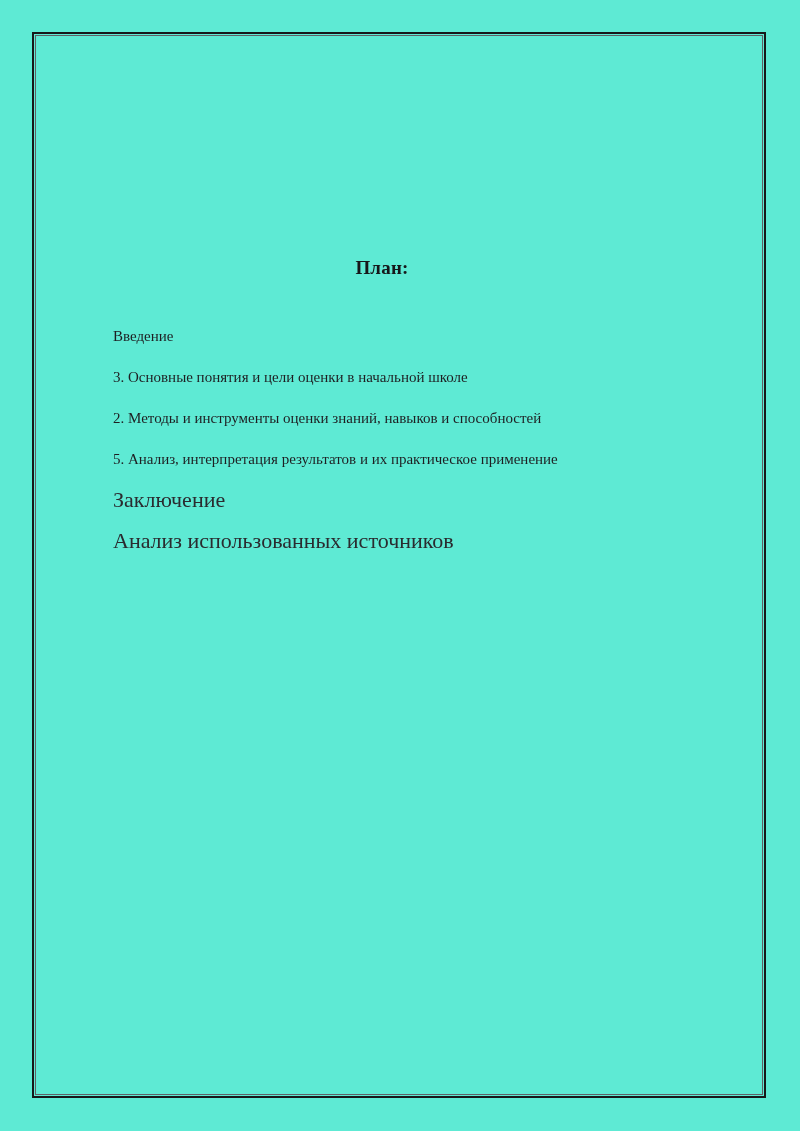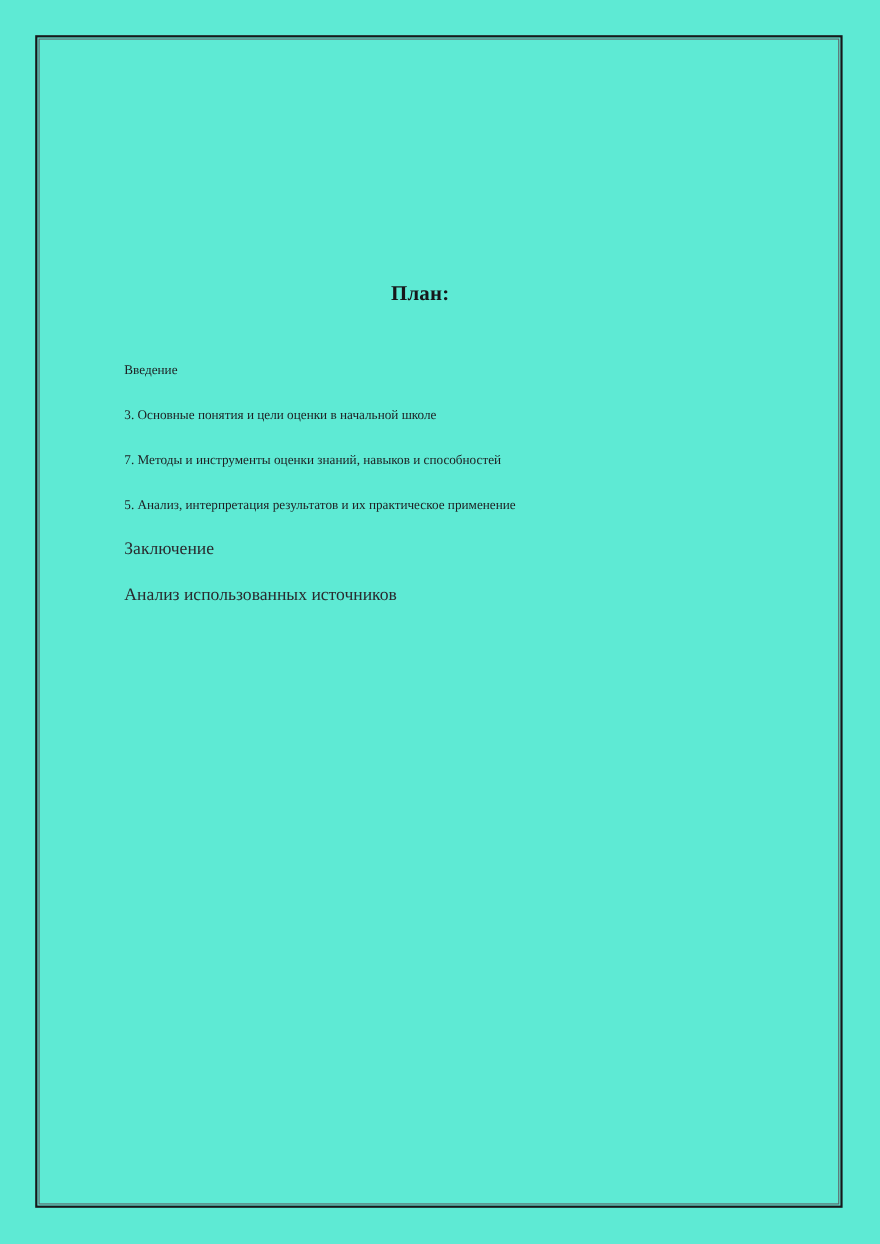--- a/index.html
+++ b/index.html
@@ -66,50 +66,50 @@
     padding-right: 42px;
   }
 
   #plan-list {
     list-style: none;
     margin: 0;
     padding: 0;
   }
 
   #plan-list li {
-    font-size: 12px;
+    font-size: 15px;
     line-height: 22px;
     color: #1e1f22;
     margin: 0 0 19px 0;
     white-space: nowrap;
   }
   #plan-list li:last-child { margin-bottom: 0; }
 
   
   #plan-list li.light {
     color: #2a2b2f;
-    font-size: 16px;
+    font-size: 22px;
   }
 </style>
 </head>
 <body>
 
 <div id="page-sheet">
 
   <div id="page-frame">
     <div id="page-frame-inner"></div>
   </div>
 
   <div id="content-body">
 
     <div id="doc-title">План:</div>
 
     <ul id="plan-list">
       <li>Введение</li>
       <li>3. Основные понятия и цели оценки в начальной школе</li>
-      <li>7. Методы и инструменты оценки знаний, навыков и способностей</li>
+      <li>2. Методы и инструменты оценки знаний, навыков и способностей</li>
       <li>5. Анализ, интерпретация результатов и их практическое применение</li>
       <li class="light">Заключение</li>
       <li class="light">Анализ использованных источников</li>
     </ul>
 
   </div>
 </div>
 
 </body></html>

